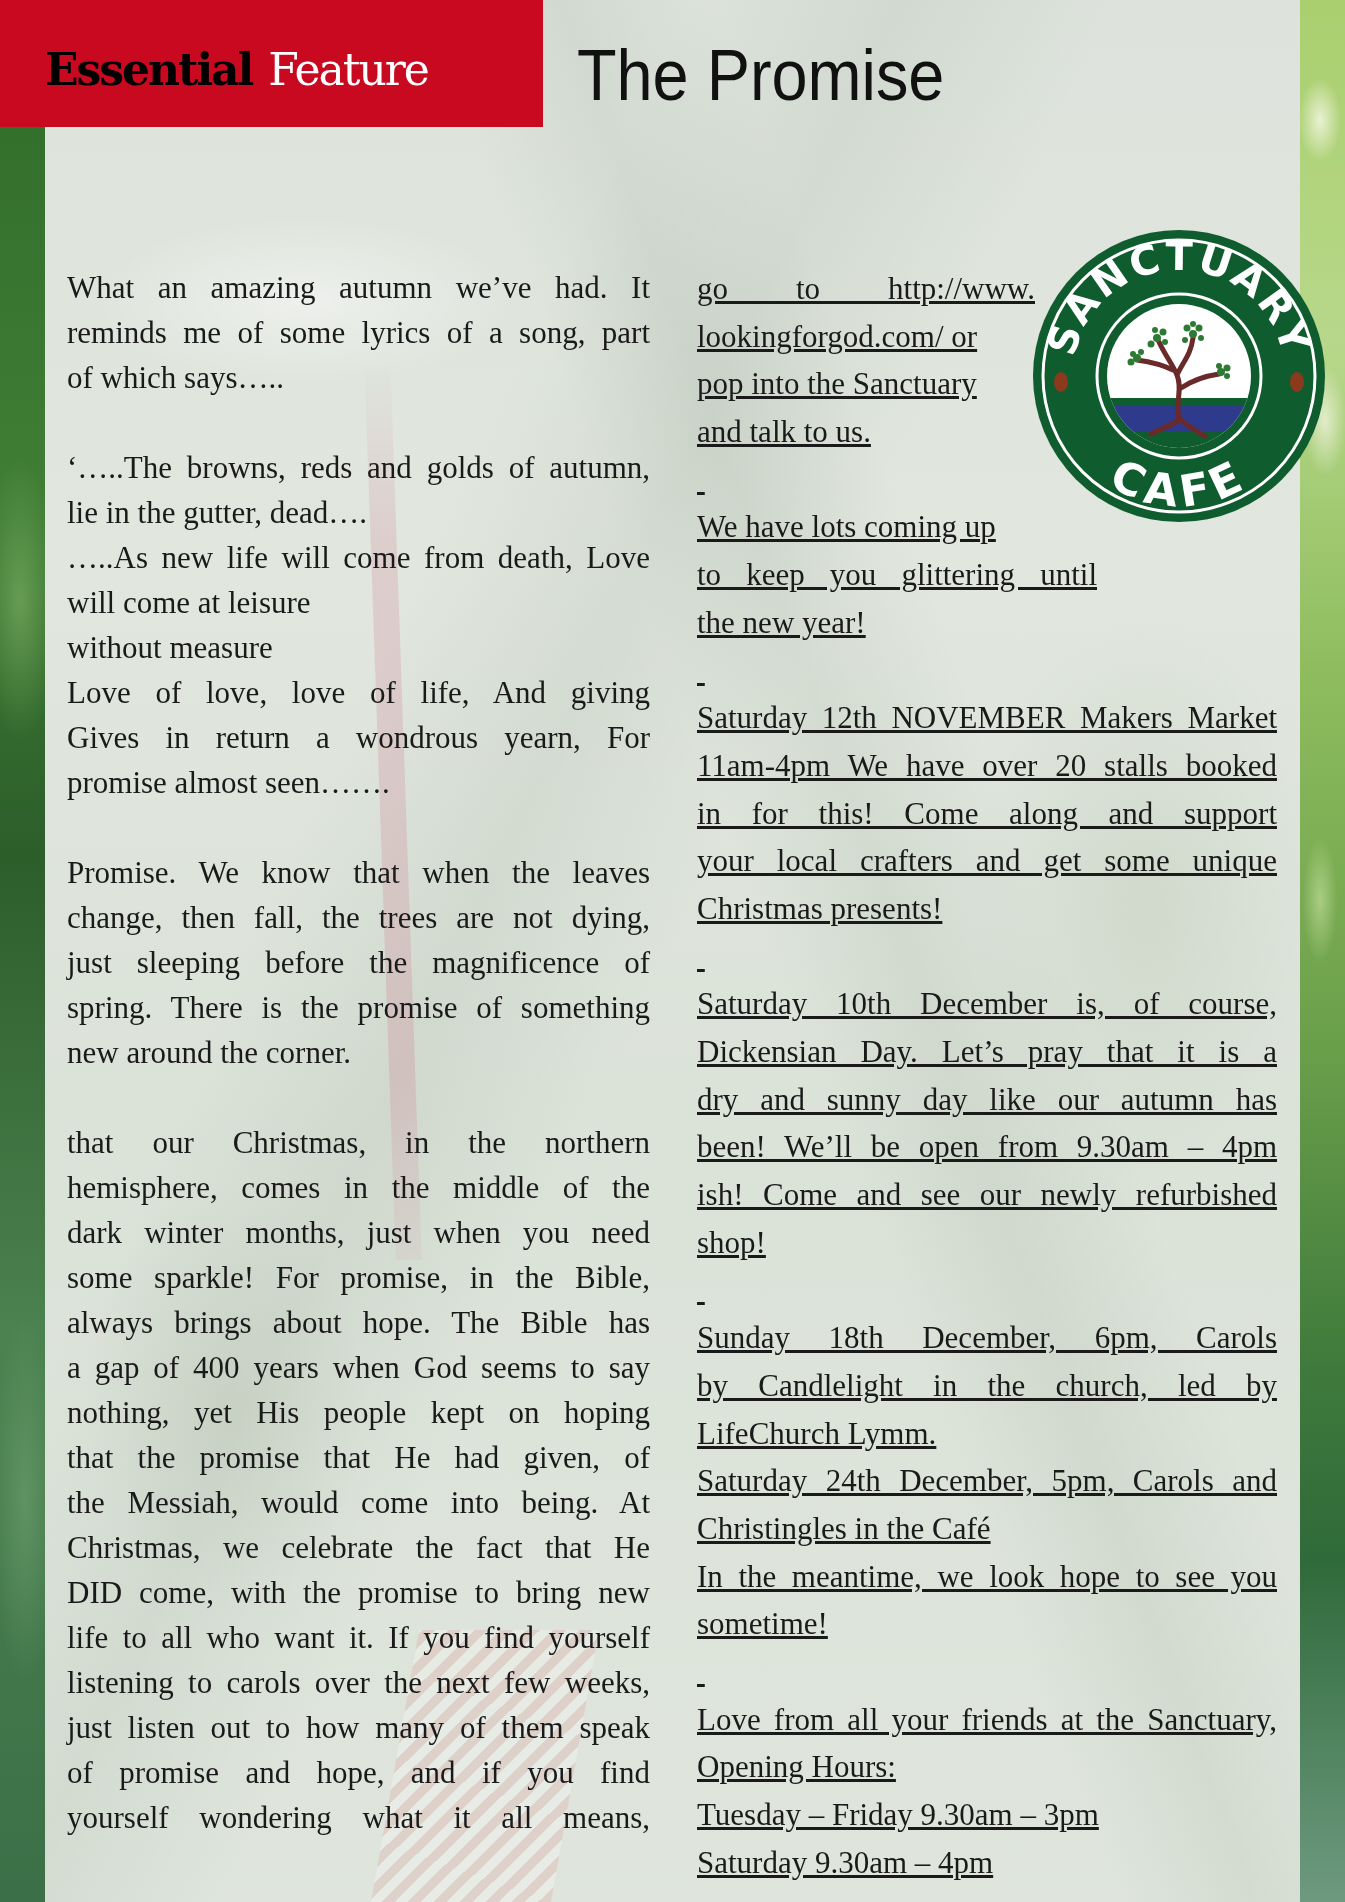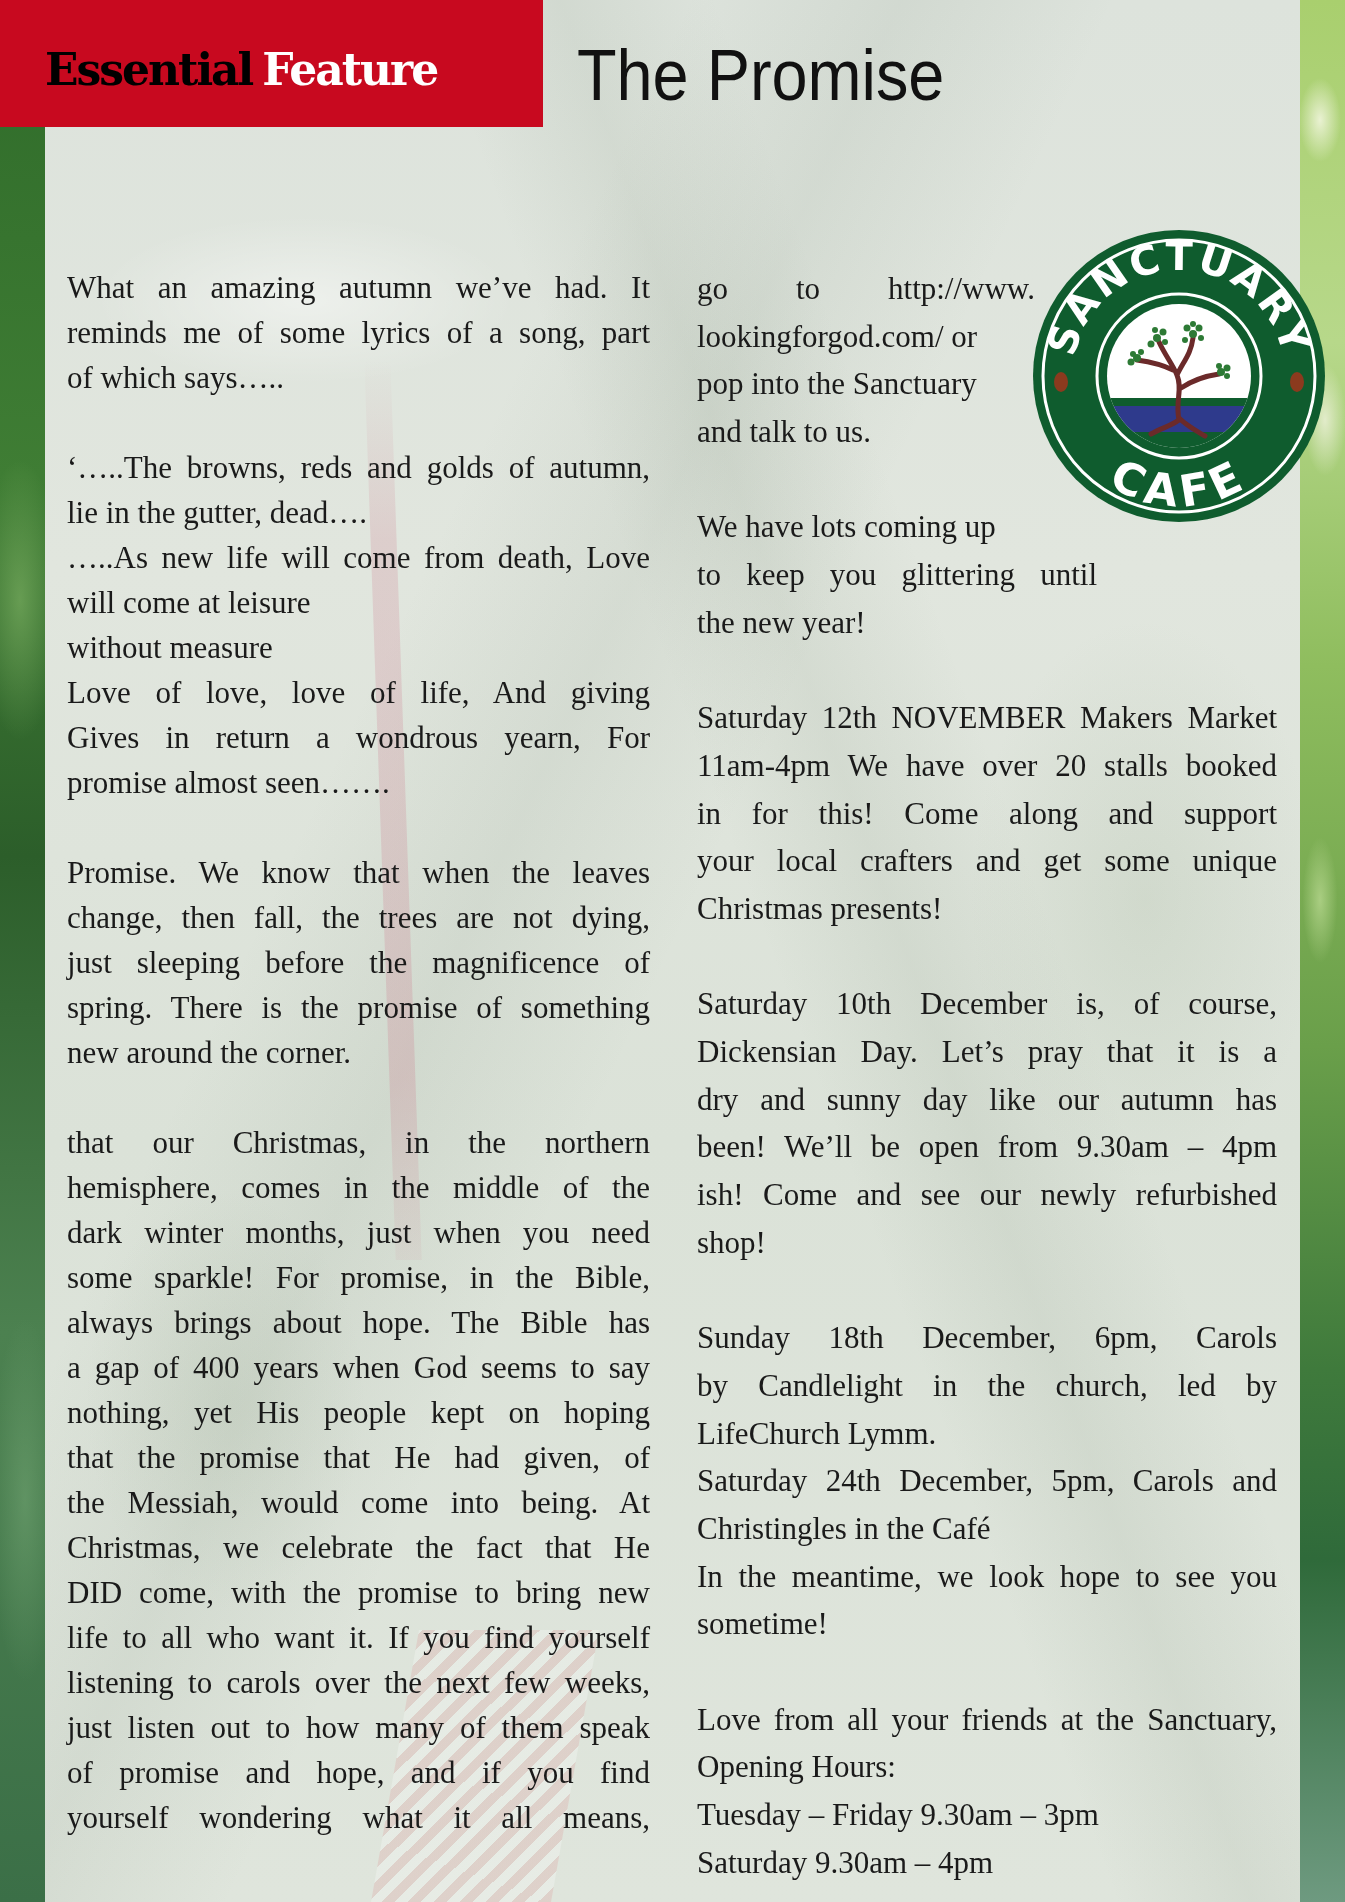--- a/index.html
+++ b/index.html
@@ -41,29 +41,29 @@
   }
   .red-box {
     position: absolute; left: 0; top: 0; width: 543px; height: 127px;
     background: #c8091f;
   }
   .kicker {
     position: absolute; left: 45px; top: 48px; height: 44px; line-height: 44px;
     white-space: nowrap; font-family: "DejaVu Serif", serif; font-size: 44px;
   }
   .kicker .essential { color: #000000; font-weight: bold; letter-spacing: -2px; }
-  .kicker .feature { color: #ffffff; font-weight: bold; margin-left: 10px; letter-spacing: -2px; }
+  .kicker .feature { color: #ffffff; font-weight: normal; margin-left: 16px; letter-spacing: -2px; }
   .title {
     position: absolute; left: 577px; top: 39px; height: 72px; line-height: 72px;
     font-family: "Liberation Sans", sans-serif; font-size: 72px; color: #111;
     white-space: nowrap; transform: scaleX(0.9); transform-origin: left center;
   }
   .col { position: absolute; top: 265px; color: #1a1a1a; font-size: 31px; }
   .col-left { left: 67px; width: 583px; }
-  .col-right { left: 697px; width: 580px; }
+  .col-right { left: 697px; width: 580px; text-decoration: underline; }
   .col-left .line { height: 45px; line-height: 45px; }
   .col-right .line { height: 47.7px; line-height: 47.7px; }
   .line { display: block; overflow: visible; text-align: left; }
   .line.j { text-align: justify; text-align-last: justify; }
   .col-right .line:nth-child(1) { width: 338px; }
   .col-right .line:nth-child(7) { width: 400px; }
   .logo {
     position: absolute; left: 1033px; top: 230px; width: 292px; height: 292px;
   }
   .logo text { font-family: "DejaVu Sans", sans-serif; font-weight: bold; fill: #ffffff; }

